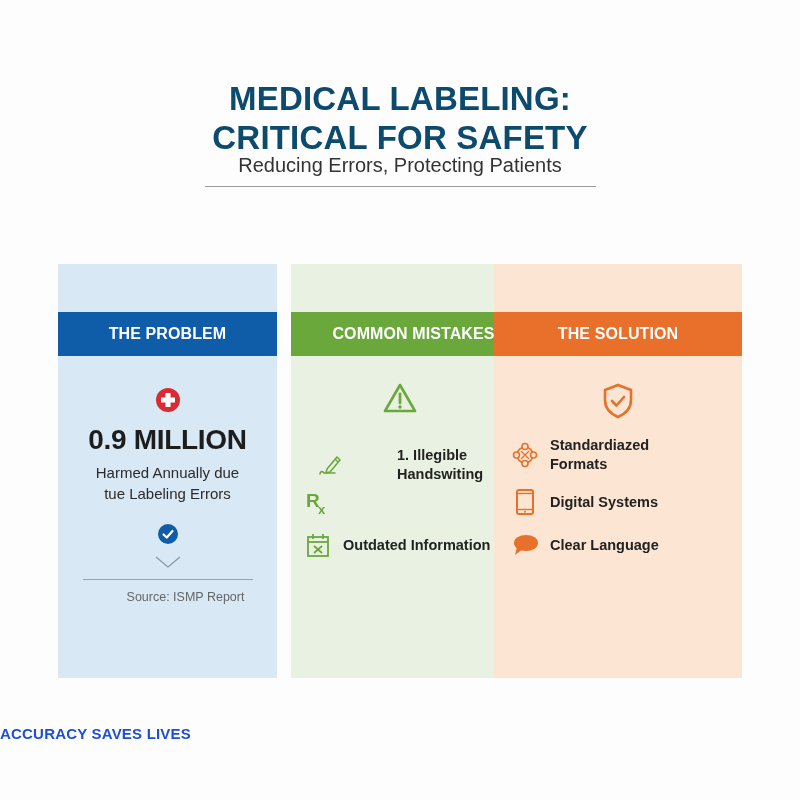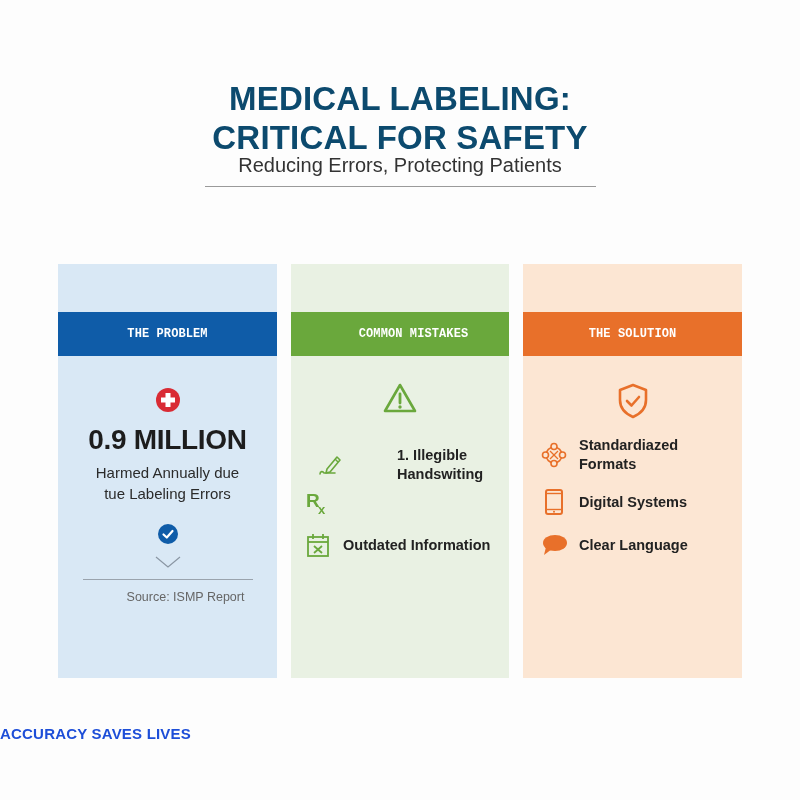--- a/index.html
+++ b/index.html
@@ -21,25 +21,25 @@
       font-size: 20px; color: #333; line-height: 26px;
     }
     .title-rule {
       position: absolute; top: 186px; left: 205px; width: 391px; height: 1px; background: #9a9a9a;
     }
     .panel {
       position: absolute; top: 264px; height: 414px;
     }
     .panel.blue { left: 58px; width: 219px; background: #d9e8f5; }
     .panel.green { left: 291px; width: 218px; background: #e9f1e3; }
-    .panel.orange { left: 523px; width: 219px; background: #fce6d3; }
+    .panel.orange { left: 494px; width: 248px; background: #fce6d3; }
     .band {
       position: absolute; top: 48px; left: 0; right: 0; height: 44px;
       display: flex; align-items: center; justify-content: center;
-      color: #fff; font-weight: bold; font-size: 12px; letter-spacing: 0.1px; font-family: Liberation Mono, monospace;
+      color: #fff; font-weight: bold; font-size: 16px; letter-spacing: 0.1px;
     }
     .blue .band { background: #0f5ca8; }
     .green .band { background: #6aa83c; padding-left: 27px; }
     .orange .band { background: #e8702a; }
 
     .abs { position: absolute; }
     .center-x { left: 0; right: 0; display: flex; justify-content: center; }
     .big-stat {
       top: 160px; font-size: 28px; font-weight: bold; color: #1d1d1d; letter-spacing: -0.3px;
     }

